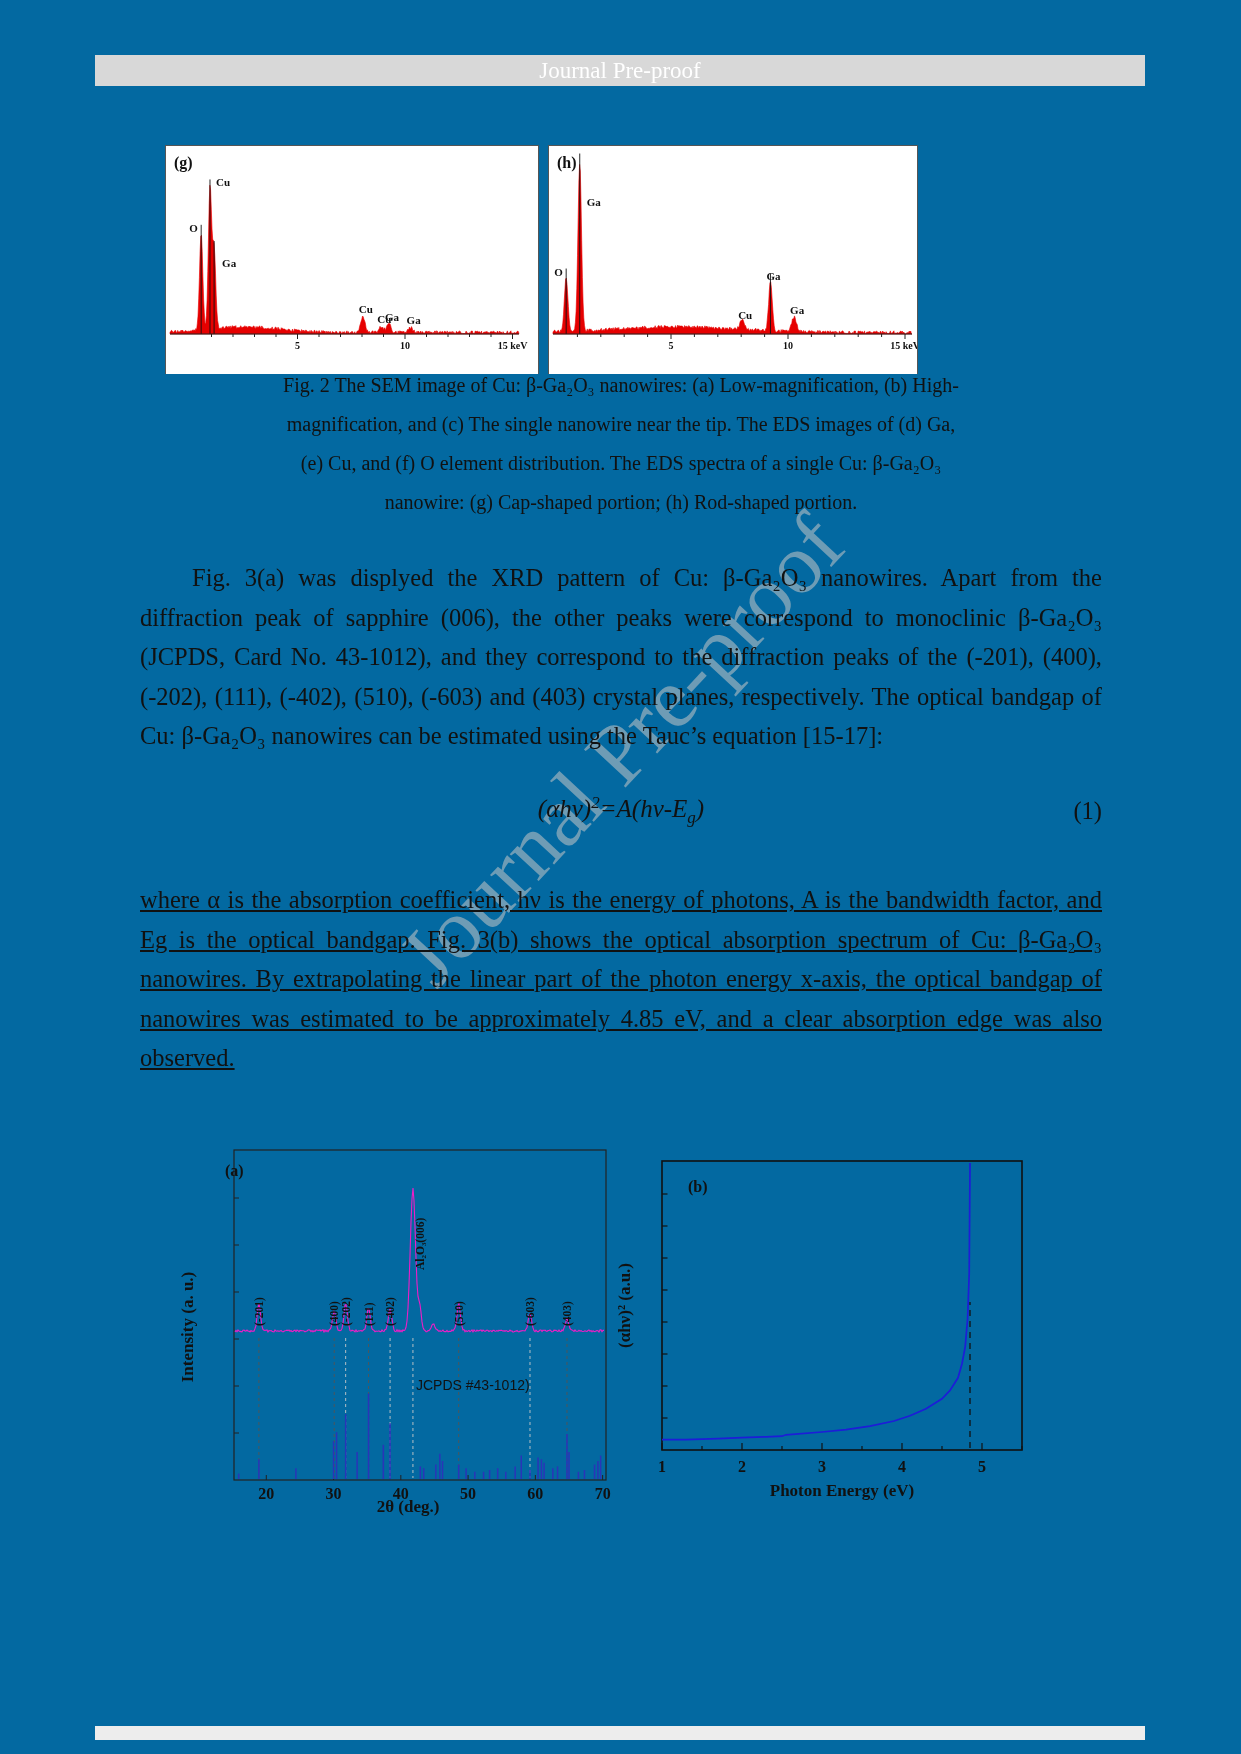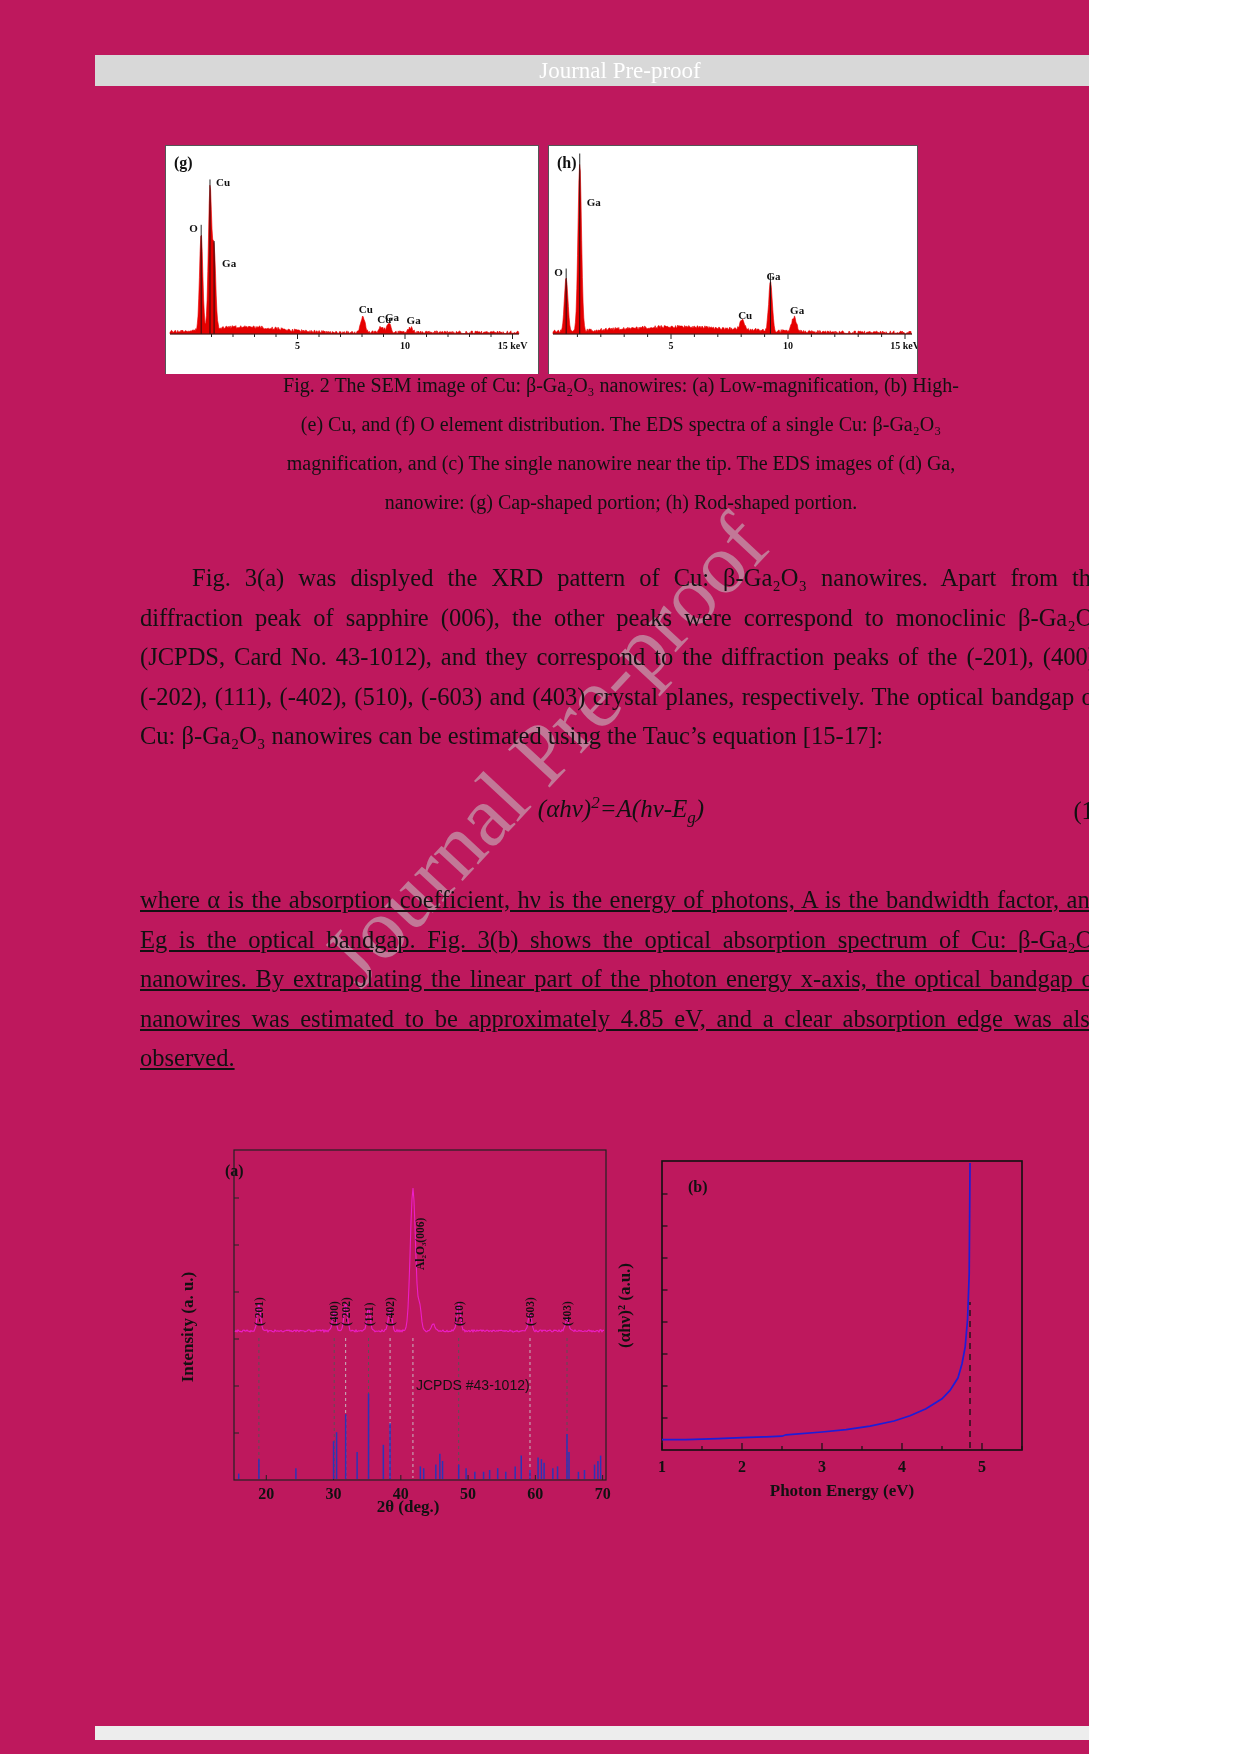--- a/index.html
+++ b/index.html
@@ -1,16 +1,16 @@
 <!DOCTYPE html>
 <html><head>
 <meta charset="utf-8">
 <style>
   html,body{margin:0;padding:0;background:#fff;}
-  .page{position:relative;width:1089px;height:1754px;background:#be185d;overflow:hidden;
+  .page{position:relative;width:1241px;height:1754px;background:#0369a1;overflow:hidden;
         font-family:"Liberation Serif","DejaVu Serif",serif;color:#111;}
   .banner{position:absolute;left:95px;width:1050px;background:#d8d8d8;}
   .banner.top{top:55px;height:31px;text-align:center;}
   .banner.top span{color:#fff;font-size:23px;line-height:31px;font-family:"Liberation Serif","DejaVu Serif",serif;}
   .banner.bottom{top:1726px;height:14px;background:#ededed;}
   .watermark{position:absolute;left:50%;top:750px;transform:translate(-50%,-50%) rotate(-47deg);
              font-size:86px;color:#c7c7c7;opacity:.55;white-space:nowrap;z-index:0;pointer-events:none;}
   .eds-row{position:absolute;left:165px;top:145px;display:flex;gap:9px;z-index:1;}
   .eds-panel{border:1px solid #555;border-bottom:none;background:#fff;}
   .caption{position:absolute;left:140px;top:366px;width:962px;text-align:center;
@@ -109,22 +109,22 @@
           <text x="122" y="203" text-anchor="middle" class="t-edstick">5</text>
           <text x="239" y="203" text-anchor="middle" class="t-edstick">10</text>
           <text x="356" y="203" text-anchor="middle" class="t-edstick">15 keV</text>
           <text x="8" y="22" class="t-panel">(h)</text>
         </svg>
     </div>
   </div>
 
   <div class="caption">
     <div>Fig. 2 The SEM image of Cu: β-Ga₂O₃ nanowires: (a) Low-magnification, (b) High-</div>
+    <div>magnification, and (c) The single nanowire near the tip. The EDS images of (d) Ga,</div>
     <div>(e) Cu, and (f) O element distribution. The EDS spectra of a single Cu: β-Ga₂O₃</div>
-    <div>magnification, and (c) The single nanowire near the tip. The EDS images of (d) Ga,</div>
     <div>nanowire: (g) Cap-shaped portion; (h) Rod-shaped portion.</div>
   </div>
 
   <p class="body-par" id="par1">Fig. 3(a) was displyed the XRD pattern of Cu: β-Ga₂O₃ nanowires. Apart from the diffraction peak of sapphire (006), the other peaks were correspond to monoclinic β-Ga₂O₃ (JCPDS, Card No. 43-1012), and they correspond to the diffraction peaks of the (-201), (400), (-202), (111), (-402), (510), (-603) and (403) crystal planes, respectively. The optical bandgap of Cu: β-Ga₂O₃ nanowires can be estimated using the Tauc’s equation [15-17]:</p>
 
   <div class="equation-row">
     <span class="eq"><span>(αhν)</span><sup>2</sup><span>=A(hν-E</span><sub>g</sub><span>)</span></span>
     <span class="eq-num">(1)</span>
   </div>
 

